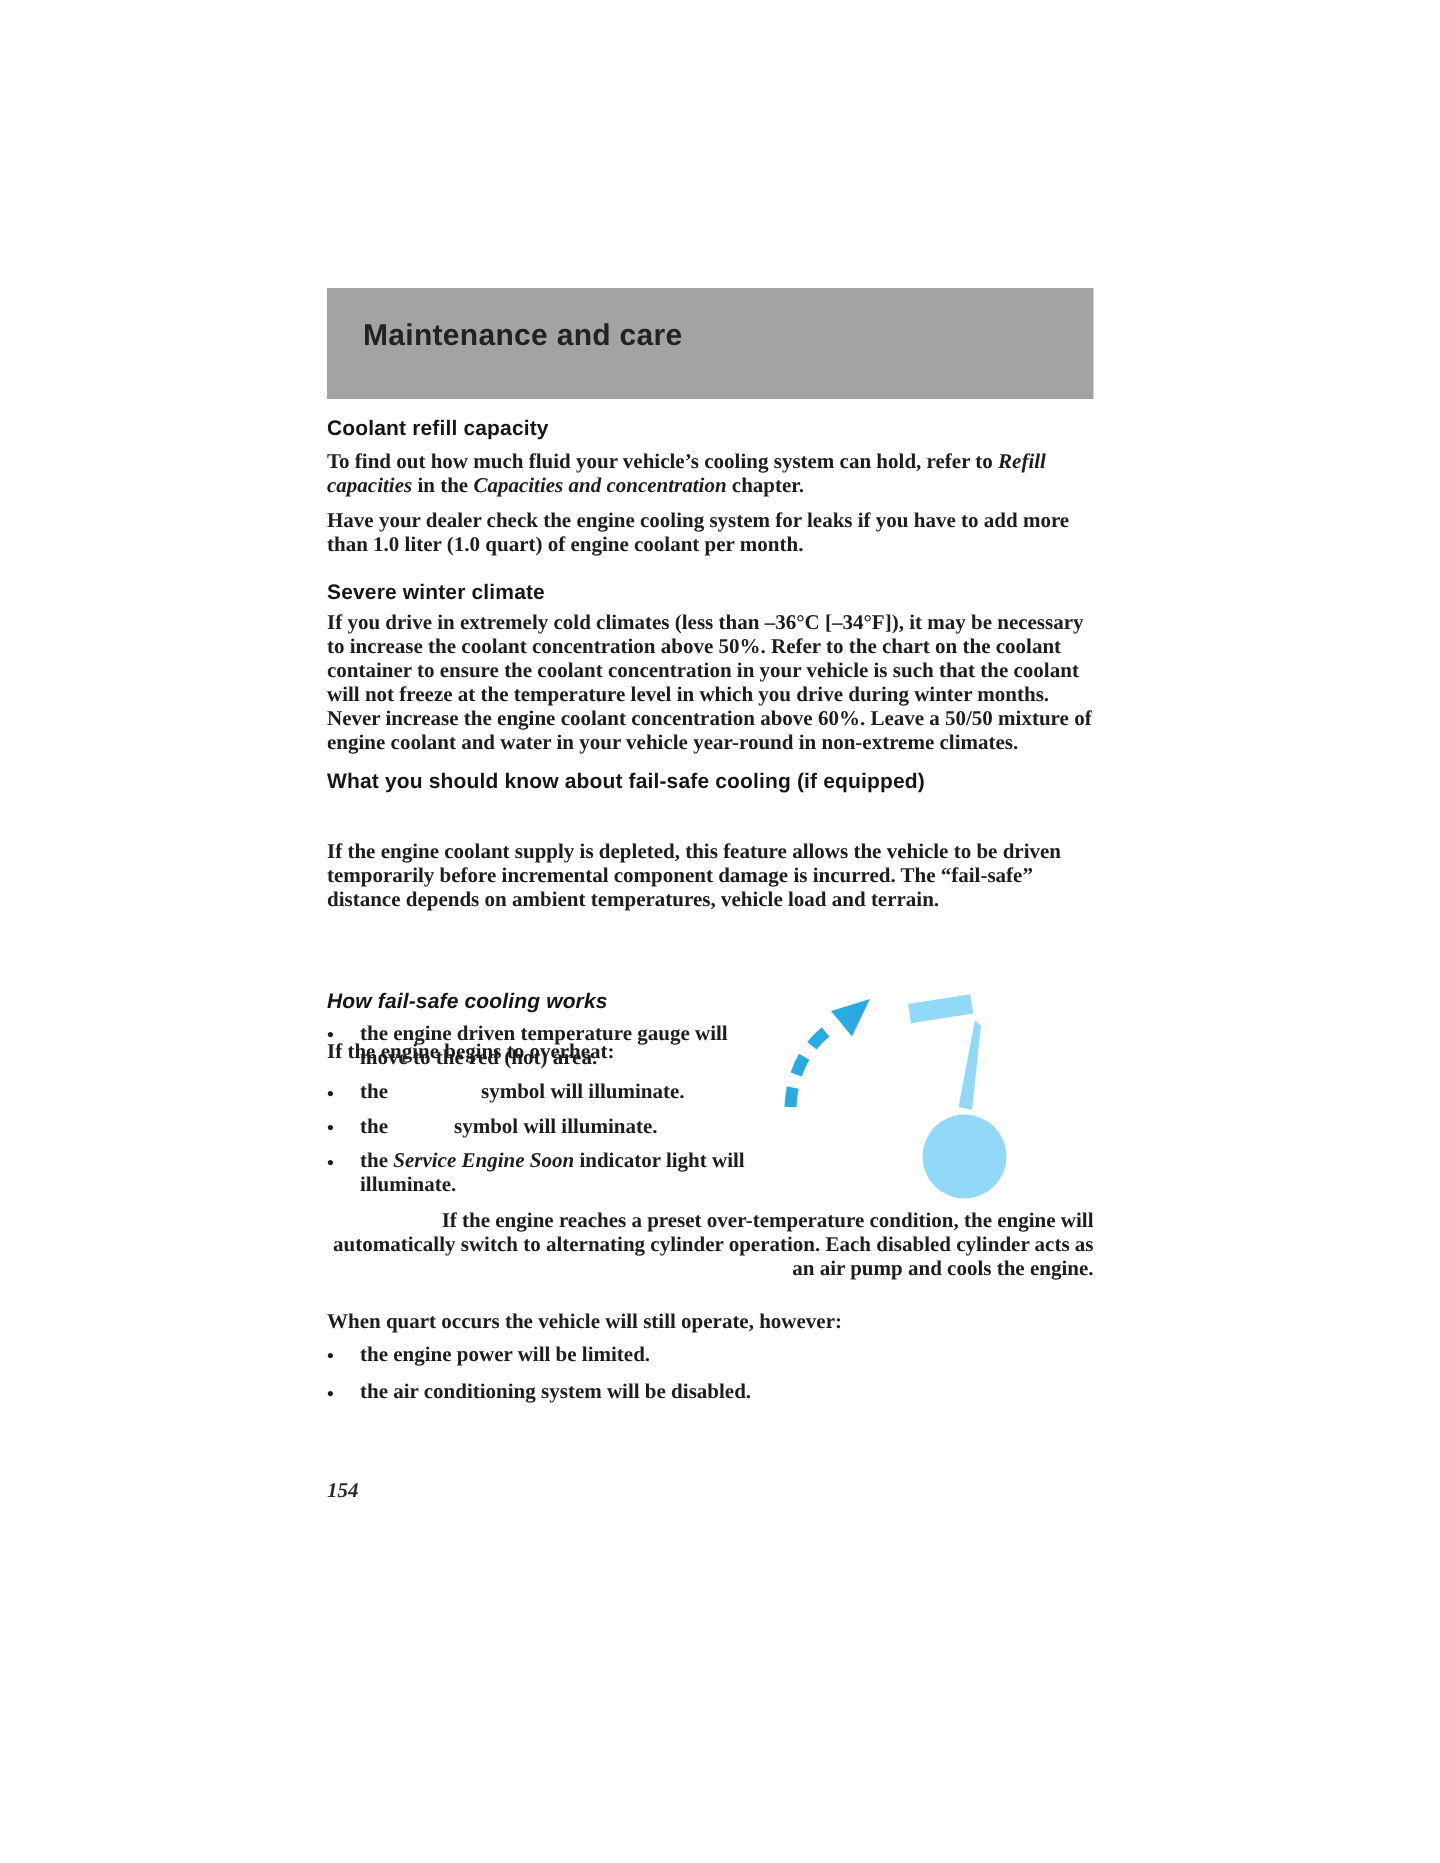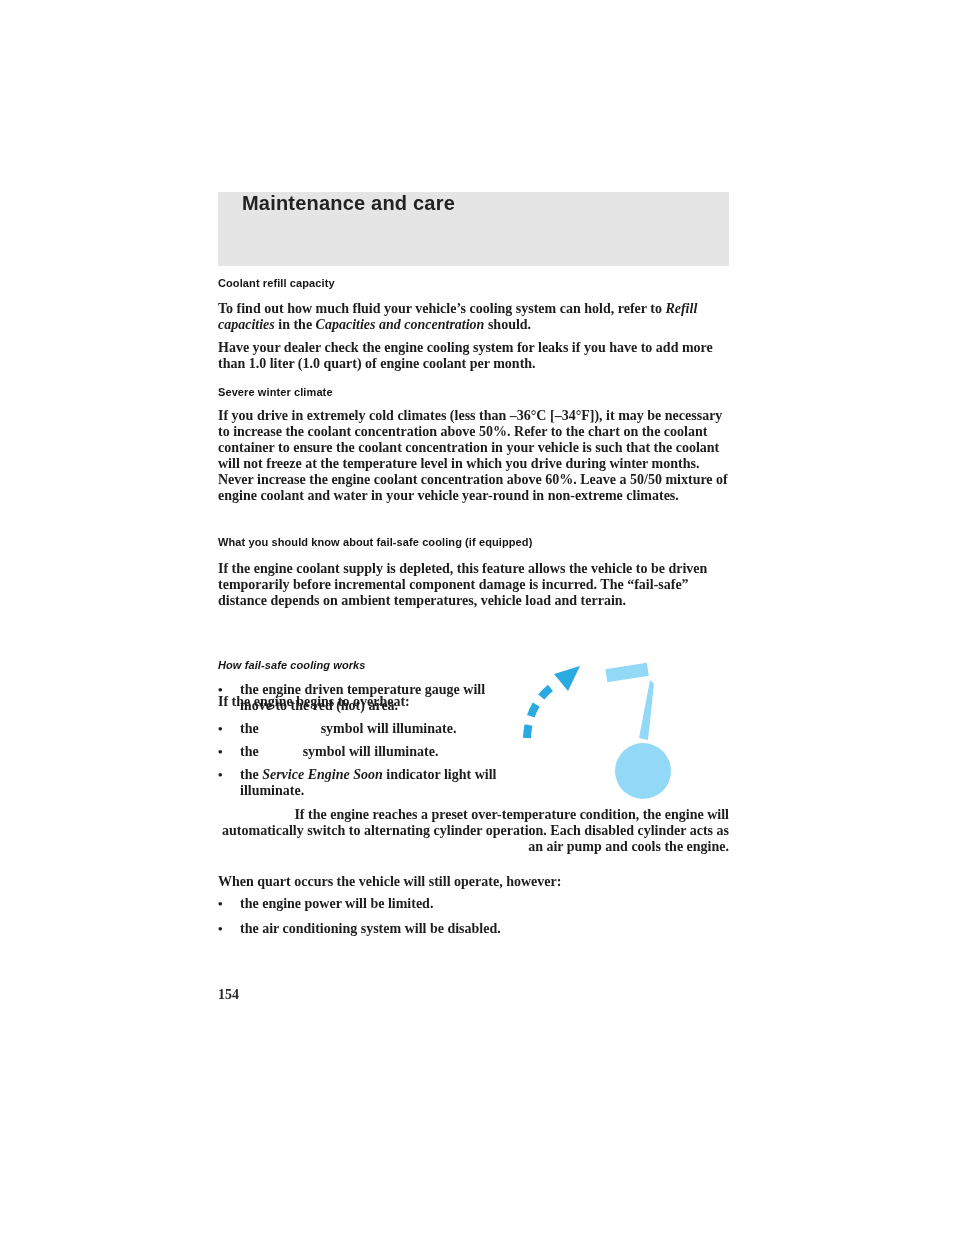--- a/index.html
+++ b/index.html
@@ -4,31 +4,31 @@
 <style>
   html,body{margin:0;padding:0;}
   body{
     width:960px;height:1242px;position:relative;background:#ffffff;
     font-family:"Liberation Serif", serif;color:#1d1d1f;
     overflow:hidden;
   }
   .abs{position:absolute;}
   
   .header-bar{
-    left:218px;top:192px;width:511px;height:74px;background:#e5e5e5;
-    display:flex;align-items:flex-start;
+    left:218px;top:192px;width:511px;height:74px;background:#a3a3a3;
+    display:flex;align-items:center;
   }
   .header-title{
     font-family:"Liberation Sans", sans-serif;font-weight:bold;font-size:20px;
     color:#222;padding:0 0 9px 24px;letter-spacing:0.2px;
   }
   
   .col{left:218px;width:511px;}
   .h-sans{
-    font-family:"Liberation Sans", sans-serif;font-weight:bold;font-size:11px;
+    font-family:"Liberation Sans", sans-serif;font-weight:bold;font-size:14px;
     color:#151515;letter-spacing:0.1px;
   }
   .h-sans.italic{font-style:italic;}
   .body-text{
     font-size:14px;line-height:16px;font-weight:bold;color:#1d1d1f;
   }
   .body-text i{font-style:italic;}
   .bullets{width:292px;}
   .bullet-row{display:flex;margin-bottom:7px;}
   .bullet-glyph{width:22px;flex:0 0 22px;font-size:13px;}
@@ -48,28 +48,28 @@
 </style>
 </head>
 <body>
 
 <div class="abs header-bar">
   <div class="header-title">Maintenance and care</div>
 </div>
 
 <div class="abs col h-sans" style="top:277px;">Coolant refill capacity</div>
 
-<div class="abs col body-text" style="top:301px;"><span>To find out how much fluid your vehicle’s cooling system can hold, refer to </span><i>Refill capacities</i><span> in the </span><i>Capacities and concentration</i><span> should.</span></div>
+<div class="abs col body-text" style="top:301px;"><span>To find out how much fluid your vehicle’s cooling system can hold, refer to </span><i>Refill capacities</i><span> in the </span><i>Capacities and concentration</i><span> chapter.</span></div>
 
 <div class="abs col body-text" style="top:340px;">Have your dealer check the engine cooling system for leaks if you have to add more than 1.0 liter (1.0 quart) of engine coolant per month.</div>
 
 <div class="abs col h-sans" style="top:386px;">Severe winter climate</div>
 <div class="abs col body-text" style="top:408px;">If you drive in extremely cold climates (less than –36°C [–34°F]), it may be necessary to increase the coolant concentration above 50%. Refer to the chart on the coolant container to ensure the coolant concentration in your vehicle is such that the coolant will not freeze at the temperature level in which you drive during winter months. Never increase the engine coolant concentration above 60%. Leave a 50/50 mixture of engine coolant and water in your vehicle year-round in non-extreme climates.</div>
 
-<div class="abs col h-sans" style="top:536px;">What you should know about fail-safe cooling (if equipped)</div>
+<div class="abs col h-sans" style="top:512px;">What you should know about fail-safe cooling (if equipped)</div>
 <div class="abs col body-text" style="top:561px;">If the engine coolant supply is depleted, this feature allows the vehicle to be driven temporarily before incremental component damage is incurred. The “fail-safe” distance depends on ambient temperatures, vehicle load and terrain.</div>
 
 <div class="abs col h-sans italic" style="top:635px;margin-top:24px;">How fail-safe cooling works</div>
 <div class="abs col body-text" style="top:694px;font-family:Liberation Serif, serif;">If the engine begins to overheat:</div>
 
 <div class="abs col bullets" style="top:682px;">
   <div class="bullet-row body-text">
     <span class="bullet-glyph">•</span>
     <span class="bullet-text">the engine driven temperature gauge will move to the red (hot) area.</span>
   </div>
@@ -109,15 +109,15 @@
   <div class="bullet-row body-text" style="margin-bottom:9px;">
     <span class="bullet-glyph">•</span>
     <span class="bullet-text">the engine power will be limited.</span>
   </div>
   <div class="bullet-row body-text">
     <span class="bullet-glyph">•</span>
     <span class="bullet-text">the air conditioning system will be disabled.</span>
   </div>
 </div>
 
-<div class="abs page-num" style="left:218px;top:987px;">154</div>
+<div class="abs page-num" style="left:218px;top:987px;font-style:italic;">154</div>
 
 <div class="abs watermark" style="right:20px;top:1273px;font-family:Liberation Serif, serif;">carmanualsonline.info</div>
 
 </body></html>

